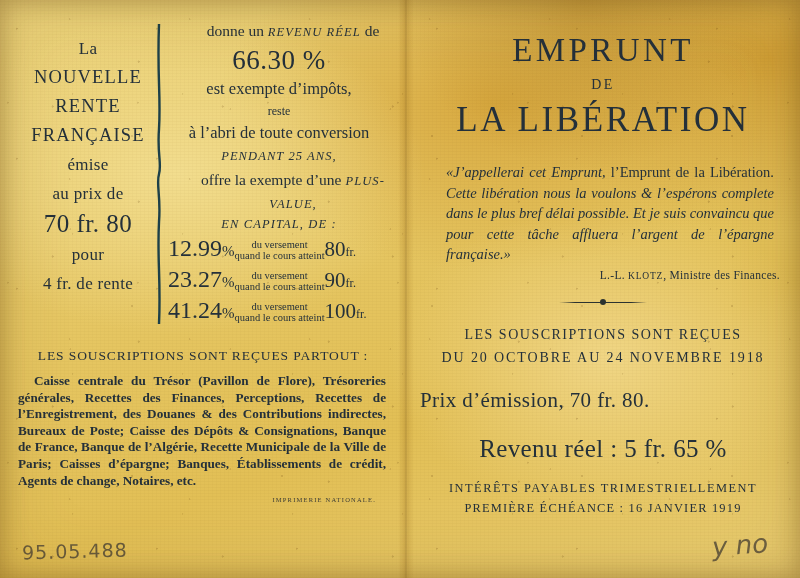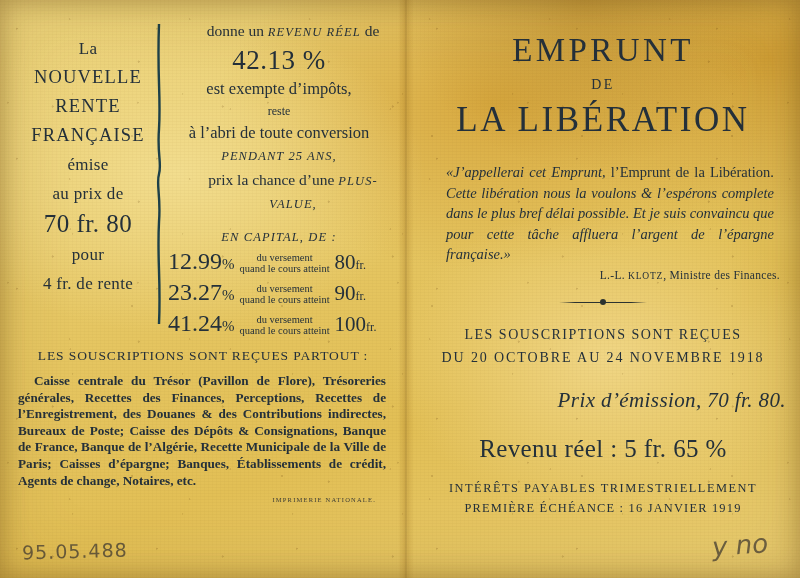--- a/index.html
+++ b/index.html
@@ -58,21 +58,21 @@
 
   .m1{font-size:15.5px;line-height:22px;margin-left:28px;}
   .m-it{font-style:italic;font-size:12.5px;letter-spacing:1.1px;}
   .mbig{font-size:27px;line-height:34px;letter-spacing:.5px;}
   .msmall{font-size:12px;line-height:20px;}
   .mwide{font-size:16.5px;line-height:24px;}
 
   
   .rates{margin-top:4px;}
   .rate-row{display:flex;align-items:center;justify-content:flex-start;
-    gap:5px;margin:1px 0 3px 2px;}
+    margin:1px 0 3px 2px;}
   .rate-pct{font-size:24px;line-height:25px;letter-spacing:0;white-space:nowrap;}
   .rate-pct .pc{font-size:15px;}
   .rate-mid{font-size:10.5px;line-height:11.5px;text-align:center;flex:0 0 auto;}
   .rate-amt{font-size:21px;line-height:22px;white-space:nowrap;}
   .rate-amt .fr{font-size:12px;}
   .lepair{font-size:12.5px;text-align:right;padding-right:24px;margin-top:1px;}
 
   
   .sub-head{font-size:13.5px;letter-spacing:.9px;text-align:center;margin:16px 0 9px;}
   .sub-body{font-size:13.2px;line-height:16.6px;text-align:justify;
@@ -89,21 +89,21 @@
   .quote .rom{font-style:normal;}
   .attrib{font-size:11.5px;text-align:right;margin:4px 6px 0 0;letter-spacing:.3px;}
   .attrib .sc{font-size:9.5px;letter-spacing:.8px;}
   .orn{width:96px;height:12px;margin:16px auto 0;position:relative;}
   .orn .bar{position:absolute;top:5px;left:4px;right:4px;height:1.5px;
     background:linear-gradient(90deg,rgba(40,45,40,0) 0%,#2c3330 18%,#2c3330 82%,rgba(40,45,40,0) 100%);}
   .orn .dot{position:absolute;top:2.5px;left:50%;margin-left:-3px;width:6px;height:6px;
     background:#2c3330;border-radius:50%;}
   .r-caps1{font-size:14px;letter-spacing:1.5px;text-align:center;margin-top:18px;}
   .r-caps2{font-size:14px;letter-spacing:1.9px;text-align:center;margin-top:7px;}
-  .r-prix{font-size:21px;text-align:right;margin-top:22px;letter-spacing:.4px;font-style:italic;}
+  .r-prix{font-size:21px;text-align:left;margin-top:22px;letter-spacing:.4px;}
   .r-rev{font-size:25px;text-align:center;margin-top:22px;letter-spacing:.4px;}
   .r-small1{font-size:12.4px;letter-spacing:1.5px;text-align:center;margin-top:18px;}
   .r-small2{font-size:12.4px;letter-spacing:1.2px;text-align:center;margin-top:5px;}
 
   
   .hand{position:absolute;font-family:"DejaVu Sans",sans-serif;color:#4a4336;}
   .hand-left{left:22px;top:540px;font-size:19px;letter-spacing:1px;
     transform:rotate(-1.5deg);opacity:.80;}
   .hand-right{left:712px;top:530px;font-size:26px;font-style:italic;
     transform:rotate(-4deg);opacity:.78;}
@@ -138,29 +138,29 @@
         <div class="l1">au prix de</div>
         <div class="lbig">70 fr. 80</div>
         <div class="l1">pour</div>
         <div class="l1">4 fr. de rente</div>
       </div>
 
       <div class="col-b">
         <div class="m1">
           <span>donne un </span><span class="m-it">REVENU RÉEL</span><span> de</span>
         </div>
-        <div class="mbig">42.13 %</div>
+        <div class="mbig">66.30 %</div>
         <div class="mwide">est exempte d’impôts,</div>
         <div class="msmall">reste</div>
         <div class="mwide">à l’abri de toute conversion</div>
         <div class="m-it" style="margin-top:4px">PENDANT 25 ANS,</div>
         <div class="m1" style="margin-top:5px">
-          <span>prix la chance d’une </span><span class="m-it">PLUS-VALUE,</span>
+          <span>offre la exempte d’une </span><span class="m-it">PLUS-VALUE,</span>
         </div>
-        <div class="m-it" style="margin-top:15px">EN CAPITAL, DE :</div>
+        <div class="m-it" style="margin-top:2px">EN CAPITAL, DE :</div>
 
         <div class="rates">
 
           <div class="rate-row">
             <span class="rate-pct"><span>12.99</span><span class="pc">%</span></span>
             <span class="rate-mid">
               <span>du versement</span><br>
               <span>quand le cours atteint</span>
             </span>
             <span class="rate-amt"><span>80</span><span class="fr">fr.</span></span>

